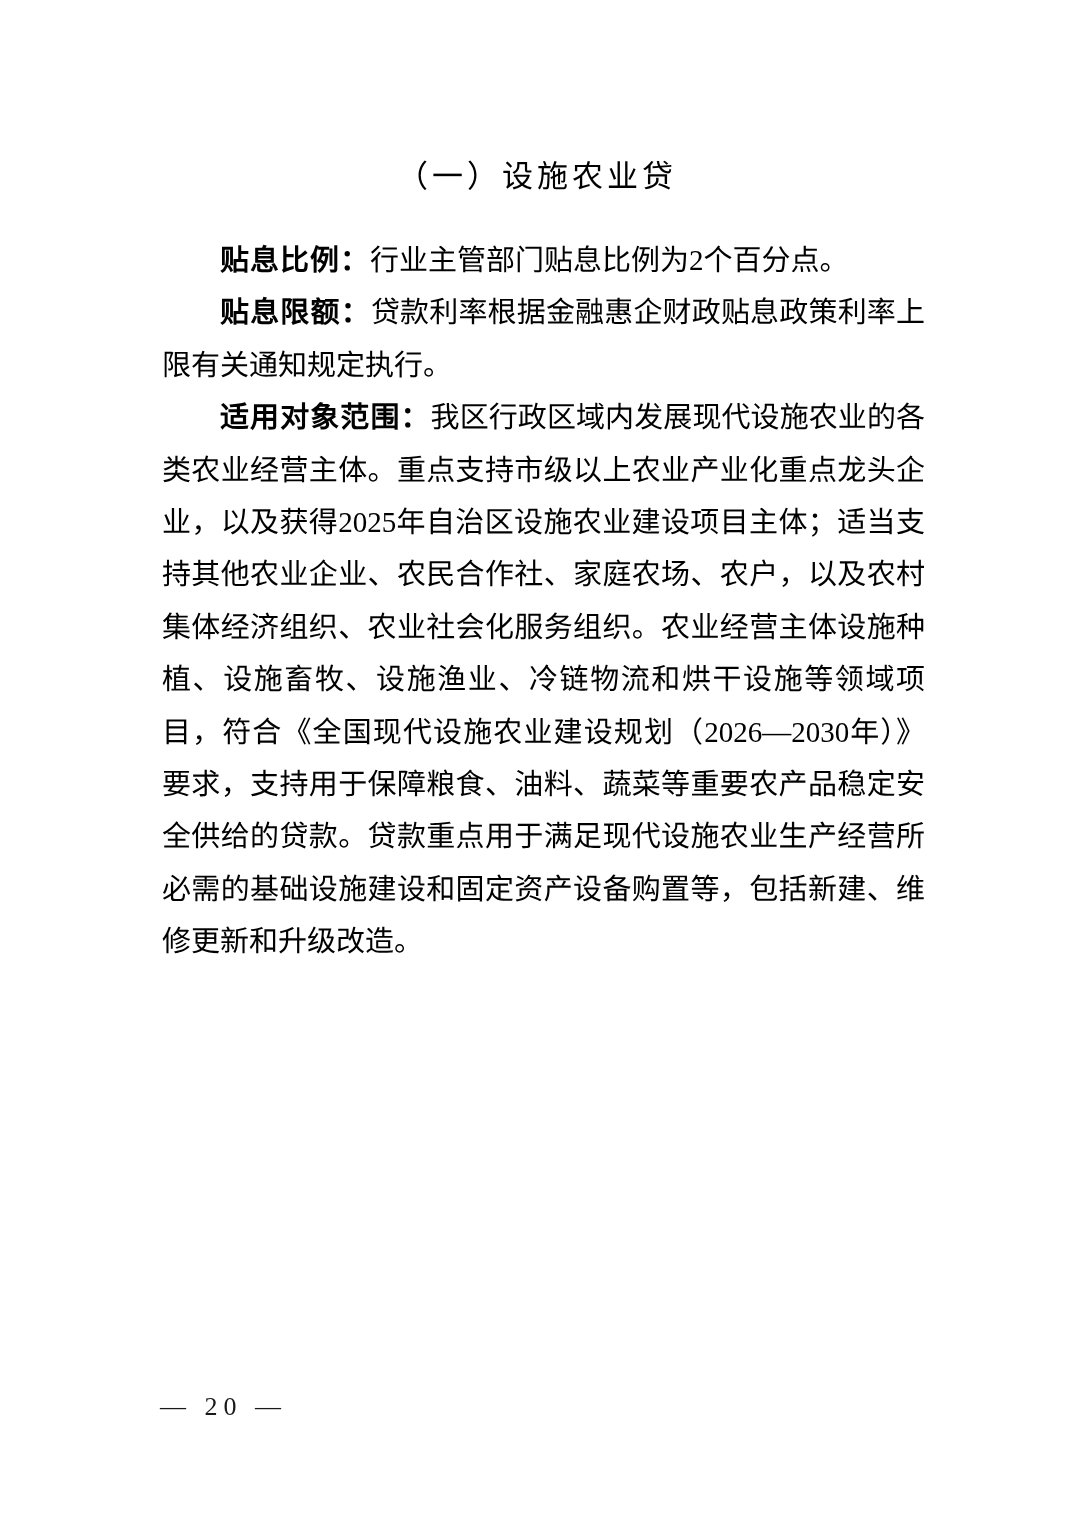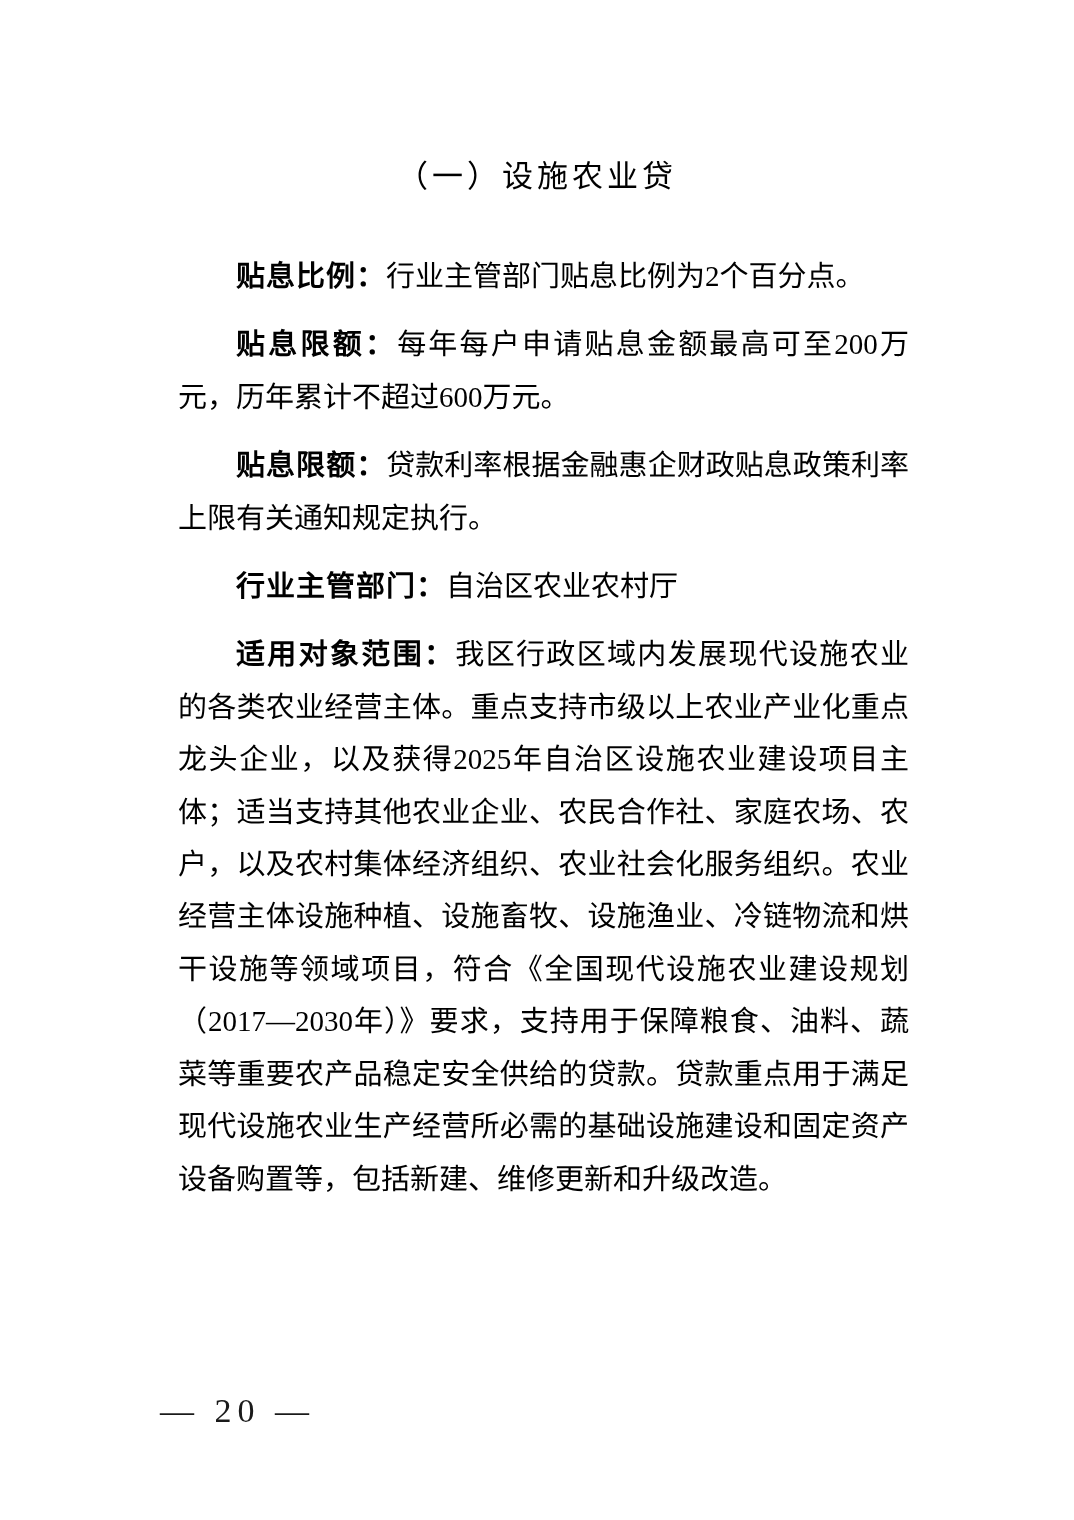--- a/index.html
+++ b/index.html
@@ -37,60 +37,58 @@
     top: 234px;
     left: 162px;
     width: 763px;
     font-size: 29px;
     line-height: 52.4px;
     text-align: justify;
     text-justify: inter-ideograph;
     color: #000000;
   }
   .doc-paragraph {
-    margin: 16px;
+    margin: 0;
     padding: 0;
     text-indent: 58px;
   }
   .para-label {
     font-family: "Liberation Sans", "DejaVu Sans", sans-serif;
     font-weight: 700;
     letter-spacing: 1px;
   }
   .para-text {
     font-weight: 400;
   }
   .page-footer {
     position: absolute;
     top: 1392px;
     left: 160px;
-    font-size: 34px;
+    font-size: 26px;
     letter-spacing: 6px;
     color: #1a1a1a;
     font-family: "Liberation Serif", "DejaVu Serif", serif;
   }
 </style>
 </head>
 <body>
 
 <div class="doc-page">
 
   <h1 class="doc-title">（一）设施农业贷</h1>
 
   <div class="doc-content">
 
     <p class="doc-paragraph"><span class="para-label">贴息比例：</span><span class="para-text">行业主管部门贴息比例为2个百分点。</span></p>
 
-    <p class="doc-paragraph"><span class="para-label">贴息限额：</span><span class="para-text">每年每户申请贴息金额最高可至200万元，历年累计不超过600万元。</span></p>
 
 
     <p class="doc-paragraph"><span class="para-label">贴息限额：</span><span class="para-text">贷款利率根据金融惠企财政贴息政策利率上限有关通知规定执行。</span></p>
 
-    <p class="doc-paragraph"><span class="para-label">行业主管部门：</span><span class="para-text">自治区农业农村厅</span></p>
 
-    <p class="doc-paragraph"><span class="para-label">适用对象范围：</span><span class="para-text">我区行政区域内发展现代设施农业的各类农业经营主体。重点支持市级以上农业产业化重点龙头企业，以及获得2025年自治区设施农业建设项目主体；适当支持其他农业企业、农民合作社、家庭农场、农户，以及农村集体经济组织、农业社会化服务组织。农业经营主体设施种植、设施畜牧、设施渔业、冷链物流和烘干设施等领域项目，符合《全国现代设施农业建设规划（2017—2030年）》要求，支持用于保障粮食、油料、蔬菜等重要农产品稳定安全供给的贷款。贷款重点用于满足现代设施农业生产经营所必需的基础设施建设和固定资产设备购置等，包括新建、维修更新和升级改造。</span></p>
+    <p class="doc-paragraph"><span class="para-label">适用对象范围：</span><span class="para-text">我区行政区域内发展现代设施农业的各类农业经营主体。重点支持市级以上农业产业化重点龙头企业，以及获得2025年自治区设施农业建设项目主体；适当支持其他农业企业、农民合作社、家庭农场、农户，以及农村集体经济组织、农业社会化服务组织。农业经营主体设施种植、设施畜牧、设施渔业、冷链物流和烘干设施等领域项目，符合《全国现代设施农业建设规划（2026—2030年）》要求，支持用于保障粮食、油料、蔬菜等重要农产品稳定安全供给的贷款。贷款重点用于满足现代设施农业生产经营所必需的基础设施建设和固定资产设备购置等，包括新建、维修更新和升级改造。</span></p>
 
 
   </div>
 
   <div class="page-footer">— 20 —</div>
 
 </div>
 
 </body></html>

